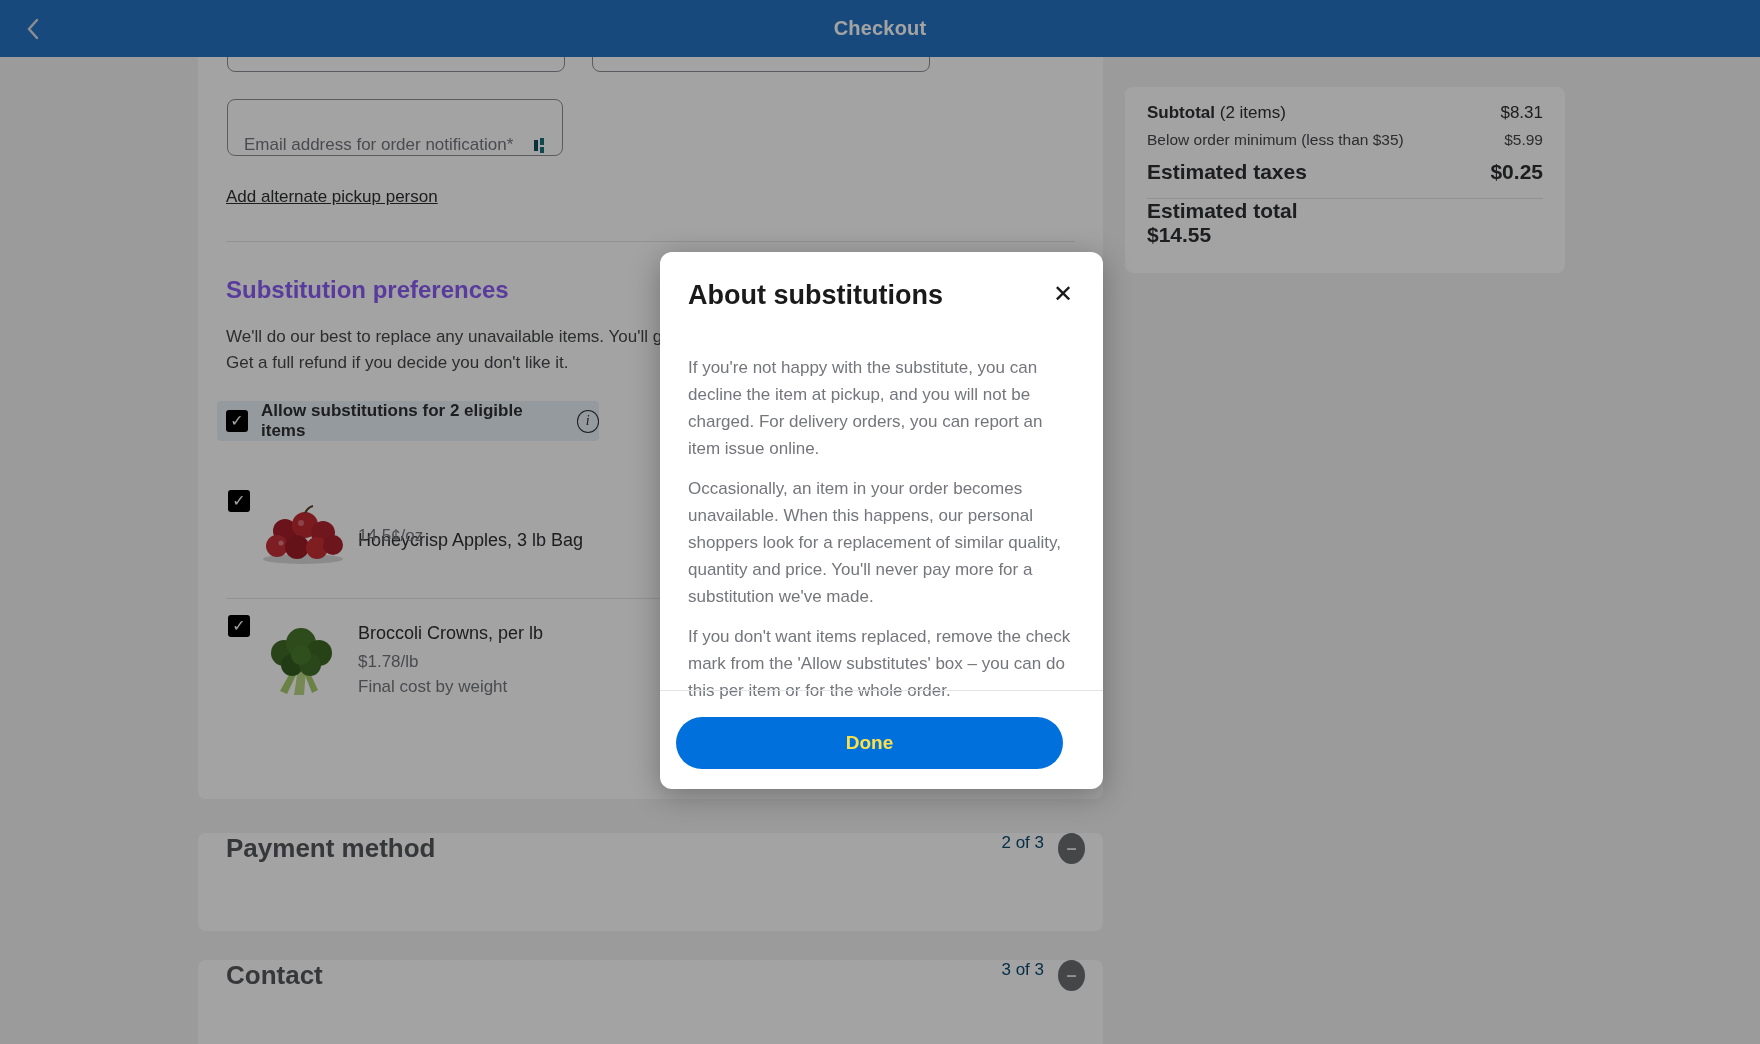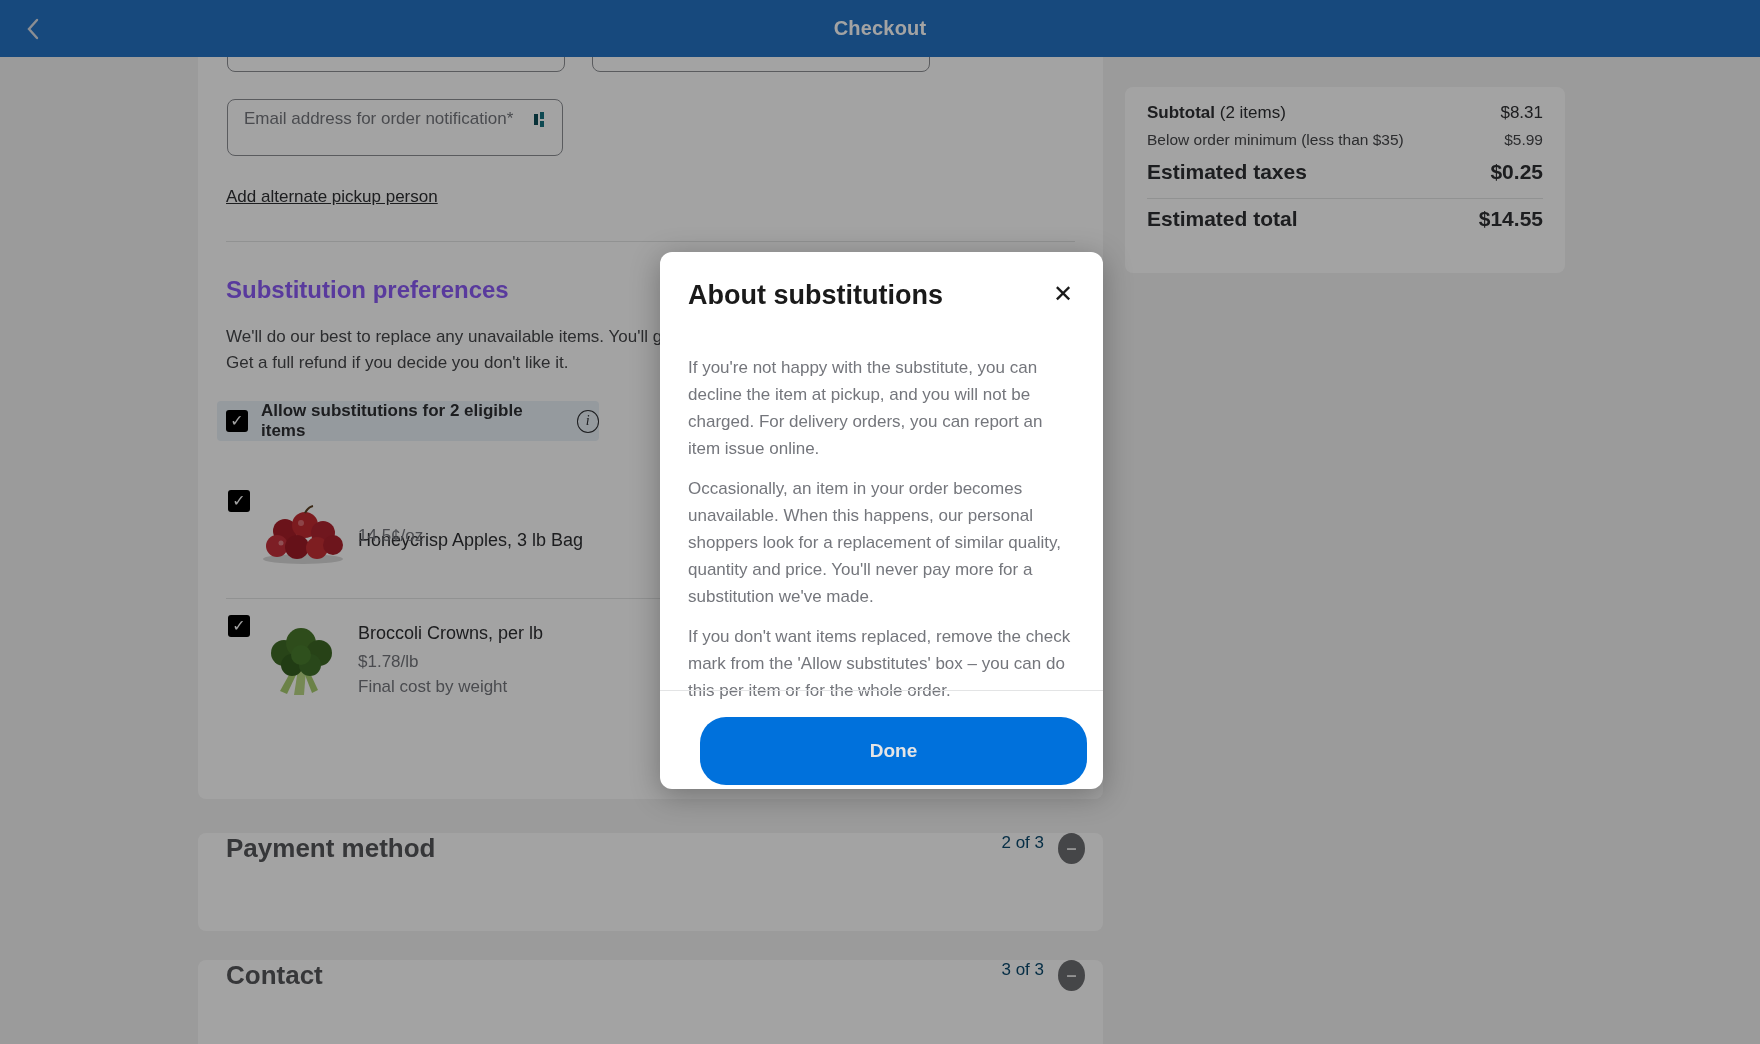--- a/index.html
+++ b/index.html
@@ -16,21 +16,21 @@
   
   .card { position:absolute; background:#ffffff; border-radius:8px; }
   .card-main { left:198px; top:20px; width:905px; height:779px; }
   .card-payment { left:198px; top:833px; width:905px; height:98px; }
   .card-contact { left:198px; top:960px; width:905px; height:98px; }
   .card-summary { left:1125px; top:87px; width:440px; height:186px; padding:16px 22px 14px 22px; }
 
   
   .tf { position:absolute; background:#fff; border:1px solid #8d8f94; border-radius:8px; }
   .tf-partial { top:8px; width:338px; height:44px; }
-  .tf-email { left:29px; top:79px; width:336px; height:57px; display:flex; align-items:center; padding:0 14px 17px 16px; }
+  .tf-email { left:29px; top:79px; width:336px; height:57px; display:flex; align-items:flex-end; padding:0 14px 0 16px; }
   .tf-email .ph { color:#74767c; font-size:17px; flex:1 1 auto; white-space:nowrap; overflow:hidden; }
   .pm-icon { width:16px; height:19px; flex:0 0 auto; }
 
   .link { position:absolute; left:28px; top:167px; font-size:17px; color:#2e2f32; text-decoration:underline; cursor:pointer; }
   .hr { position:absolute; left:28px; width:849px; height:1px; background:#e3e4e5; }
   .hr1 { top:221px; } .hr2 { top:578px; }
 
   .sec-heading { position:absolute; left:28px; top:256px; font-size:24px; font-weight:bold; color:#8b5cf6; }
   .sec-desc { position:absolute; left:28px; top:304px; font-size:17px; line-height:26px; color:#46474a; }
 
@@ -54,35 +54,35 @@
   .step-label { font-size:17px; color:#0c4a6e; margin-right:14px; }
   .minus-btn { width:27px; height:31px; border-radius:50%; background:#6d6e71; color:#e7e7e7; font-size:18px;
     font-weight:bold; display:flex; align-items:center; justify-content:center; cursor:pointer; }
 
   
   .sum-row { display:flex; justify-content:space-between; align-items:baseline; color:#2e2f32; }
   .sum-row.r1 { font-size:17px; }
   .sum-row.r2 { font-size:15.5px; color:#46474a; margin-top:8px;gap:44px; }
   .sum-row.r3 { font-size:21px; font-weight:bold; margin-top:11px; }
   .sum-hr { height:1px; background:#e3e4e5; margin-top:14px; }
-  .sum-row.r4 { font-size:21px; font-weight:bold; margin-top:8px; }
+  .sum-row.r4 { font-size:21px; font-weight:bold; margin-top:0;flex-direction:column; }
   .b { font-weight:bold; } .n { font-weight:normal; }
 
   
   .scrim { position:absolute; inset:0; background:rgba(0,0,0,0.36); z-index:40; }
   .modal { position:absolute; left:660px; top:252px; width:443px; height:537px; background:#fff; border-radius:12px;
     z-index:50; box-shadow:0 6px 30px rgba(0,0,0,0.3); }
   .modal-title { position:absolute; left:28px; top:28px; font-size:27px; font-weight:bold; color:#1a1a1a; }
   .modal-close { position:absolute; right:24px; top:26px; width:32px; height:32px; font-size:24px; line-height:32px;
     text-align:center; color:#1a1a1a; cursor:pointer; font-weight:normal; }
   .modal-body { position:absolute; left:28px; top:102px; width:388px; font-size:17px; line-height:27px; color:#74767c; }
   .modal-body p { margin-bottom:13px; }
   .modal-hr { position:absolute; left:0; top:438px; width:443px; height:1px; background:#e3e4e5; }
-  .done-btn { position:absolute; left:40px; top:465px; width:387px; height:68px; background:#0071dc; border:none;
-    border-radius:26px; color:#e5e5e5; font-size:19px; font-weight:bold; line-height:52px; text-align:center; cursor:pointer;
+  .done-btn { position:absolute; left:16px; top:465px; width:387px; height:52px; background:#0071dc; border:none;
+    border-radius:26px; color:#fde047; font-size:19px; font-weight:bold; line-height:52px; text-align:center; cursor:pointer;
     font-family:"Liberation Sans", sans-serif; }
 </style>
 </head>
 <body>
 
 <div class="screen">
 
   <div class="header">
     <div class="back-btn">
       <span>

